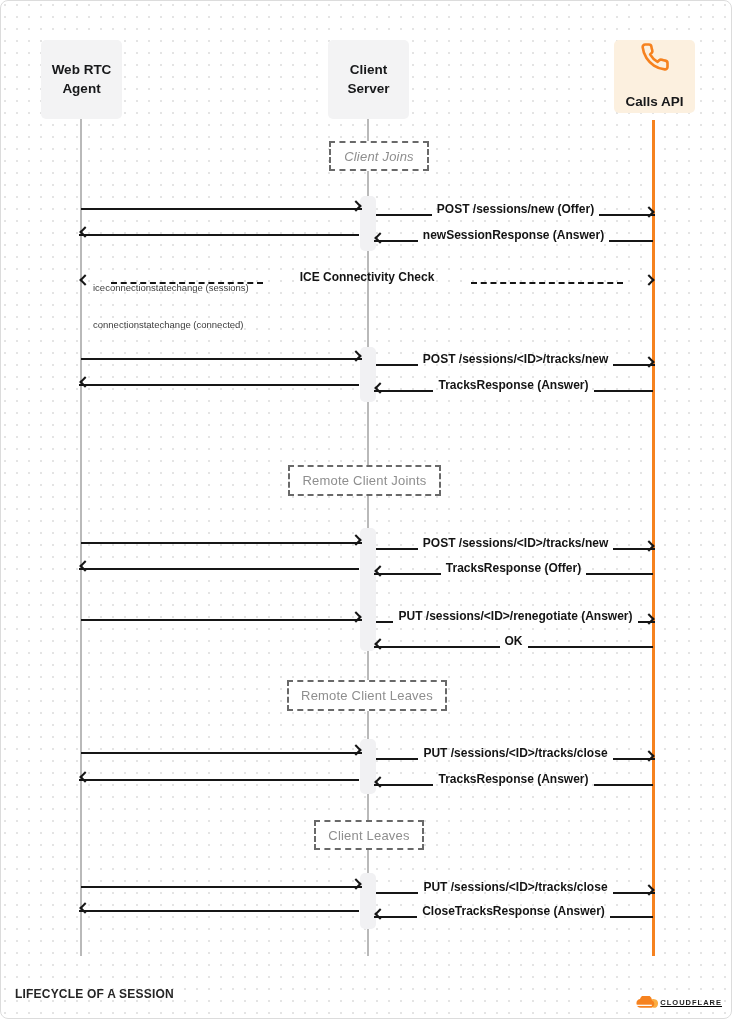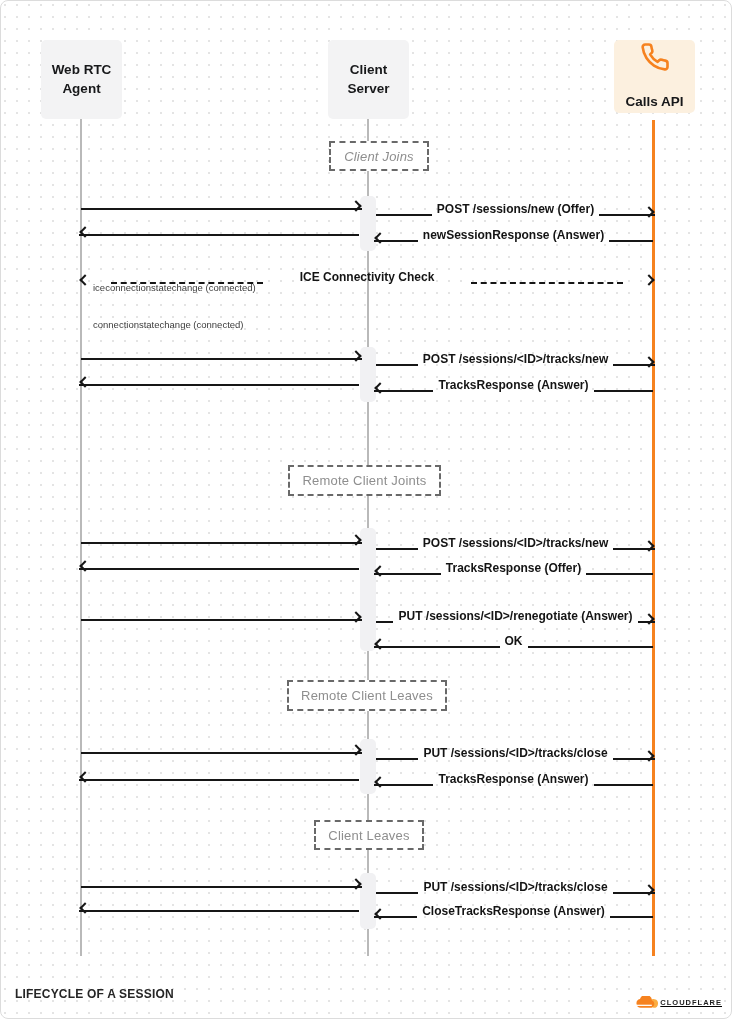--- a/index.html
+++ b/index.html
@@ -111,21 +111,21 @@
       <div class="ln"></div>
     </div>
 
   <div class="msg" style="left:80px;top:271px;width:572px;gap:32px;">
       <div class="ch l"></div>
       <div class="lnd"></div>
       <span class="mlabel">ICE Connectivity Check</span>
       <div class="lnd"></div>
       <div class="ch r"></div>
     </div>
-  <span class="sub" style="top:281px;">iceconnectionstatechange (connected)</span>
+  <span class="sub" style="top:281px;">iceconnectionstatechange (sessions)</span>
   <span class="sub" style="top:318px;">connectionstatechange (connected)</span>
 
   <div class="msg" style="left:80px;top:347px;width:279px;">
       <div class="ln"></div>
       <div class="ch r"></div>
     </div>
   <div class="msg" style="left:375px;top:353px;width:277px;">
       <div class="ln"></div>
       <span class="mlabel">POST /sessions/&lt;ID&gt;/tracks/new</span>
       <div class="ln"></div>

